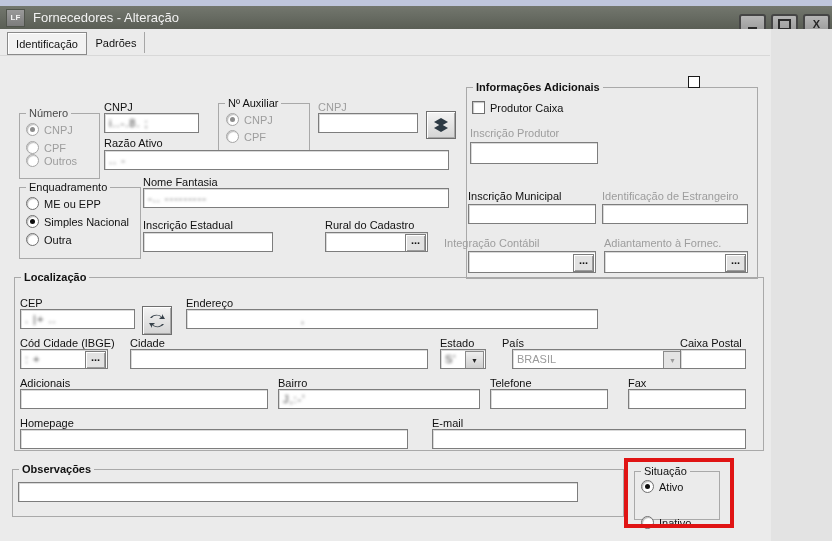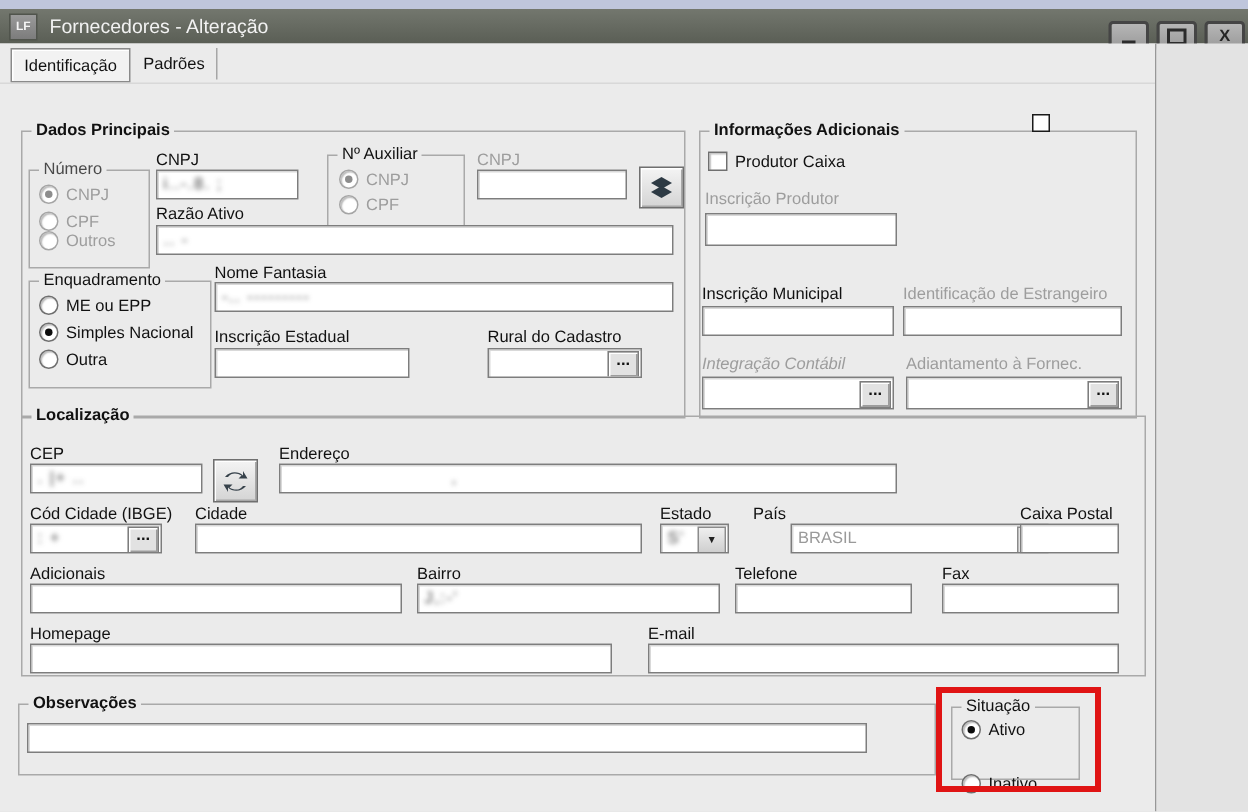--- a/index.html
+++ b/index.html
@@ -18,21 +18,21 @@
     border:1px solid #50544c;color:#f4f4f4;font-size:8px;font-weight:bold;
     display:flex;align-items:center;justify-content:center;}
   .win-title{color:#f2f2f2;font-size:13px;margin-left:8px;}
   .winbtns{position:absolute;right:2px;top:8px;display:flex;gap:5px;}
   .winbtn{width:23px;height:17px;border:2px solid #454545;border-radius:3px;
     background:linear-gradient(#b6b6b6,#989898);display:flex;align-items:center;justify-content:center;
     color:#262626;font-weight:bold;font-size:11px;line-height:1;}
   .glyph-min{width:9px;height:3px;background:#2b2b2b;margin-top:8px;}
   .glyph-max{width:9px;height:7px;border:2px solid #2b2b2b;}
   
-  .form-panel{left:0;top:29px;width:770px;height:512px;background:#ebebeb;border-right:1px solid #979797;}
+  .form-panel{left:0;top:29px;width:770px;height:512px;background:#ebebeb;border-right:1px solid #979797;padding-left:30px;}
   .toolbar{left:771px;top:29px;width:61px;height:512px;background:#e3e3e3;}
   
   .tab{position:absolute;top:3px;height:21px;display:flex;align-items:center;justify-content:center;
     font-size:11px;color:#111;}
   .tab-sel{background:#f2f2f2;border:1px solid #8a8a8a;box-shadow:inset 1px 1px 0 #ffffff;}
   .tab-sel::first-letter{text-decoration:underline;}
   .tab-plain{border-right:1px solid #a6a6a6;}
   .page{position:absolute;left:0;top:26px;width:770px;height:486px;border-top:1px solid #d8d8d8;}
   
   .gb{position:absolute;border:1px solid #a9a9a9;}
@@ -89,23 +89,20 @@
       </div>
   </div>
 </div>
 
 <div class="abs form-panel">
   <div class="tab tab-sel" style="left:7px;width:78px;">Identificação</div>
   <div class="tab tab-plain" style="left:88px;width:56px;">Padrões</div>
 
   <div class="page">
 
-    <div class="gb" style="left:14px;top:31px;width:441px;height:190px;">
-      <span class="gb-legend bold">Dados Principais</span>
-    </div>
 
     <div class="gb" style="left:19px;top:57px;width:79px;height:64px;">
       <span class="gb-legend" style="color:#4a4a4a;">Número</span>
     </div>
     <div class="radio-row" style="left:26px;top:67px;">
       <span class="radio dis sel"></span>
       <span class="lbl-dis">CNPJ</span>
     </div>
     <div class="radio-row" style="left:26px;top:85px;">
       <span class="radio dis"></span>
@@ -198,21 +195,21 @@
     <span class="lbl" style="left:468px;top:134px;">Inscrição Municipal</span>
     <div class="tb" style="left:468px;top:148px;width:128px;">
       <span class="val"></span>
     </div>
 
     <span class="lbl lbl-dis" style="left:602px;top:134px;">Identificação de Estrangeiro</span>
     <div class="tb" style="left:602px;top:148px;width:146px;">
       <span class="val"></span>
     </div>
 
-    <span class="lbl lbl-dis" style="left:468px;top:181px;font-style:italic;">Integração Contábil</span>
+    <span class="lbl lbl-dis" style="left:444px;top:181px;">Integração Contábil</span>
     <div class="tb" style="left:468px;top:195px;width:128px;height:22px;">
       <span class="val"></span>
       <span class="dots" style="top:2px;">...</span>
     </div>
     <span class="lbl lbl-dis" style="left:604px;top:181px;">Adiantamento à Fornec.</span>
     <div class="tb" style="left:604px;top:195px;width:144px;height:22px;">
       <span class="val"></span>
       <span class="dots" style="top:2px;">...</span>
     </div>
 
@@ -247,21 +244,21 @@
       <span class="val"></span>
     </div>
 
     <span class="lbl" style="left:440px;top:281px;">Estado</span>
     <div class="tb" style="left:440px;top:293px;width:46px;">
       <span class="val masked">S'</span>
       <span class="combo-btn">▼</span>
     </div>
 
     <span class="lbl" style="left:502px;top:281px;">País</span>
-    <div class="tb" style="left:527px;top:293px;width:172px;">
+    <div class="tb" style="left:512px;top:293px;width:172px;">
       <span class="val dis-txt">BRASIL</span>
       <span class="combo-btn dis">▼</span>
     </div>
 
     <span class="lbl" style="left:680px;top:281px;">Caixa Postal</span>
     <div class="tb" style="left:680px;top:293px;width:66px;">
       <span class="val"></span>
     </div>
 
     <span class="lbl" style="left:20px;top:321px;">Adicionais</span>

